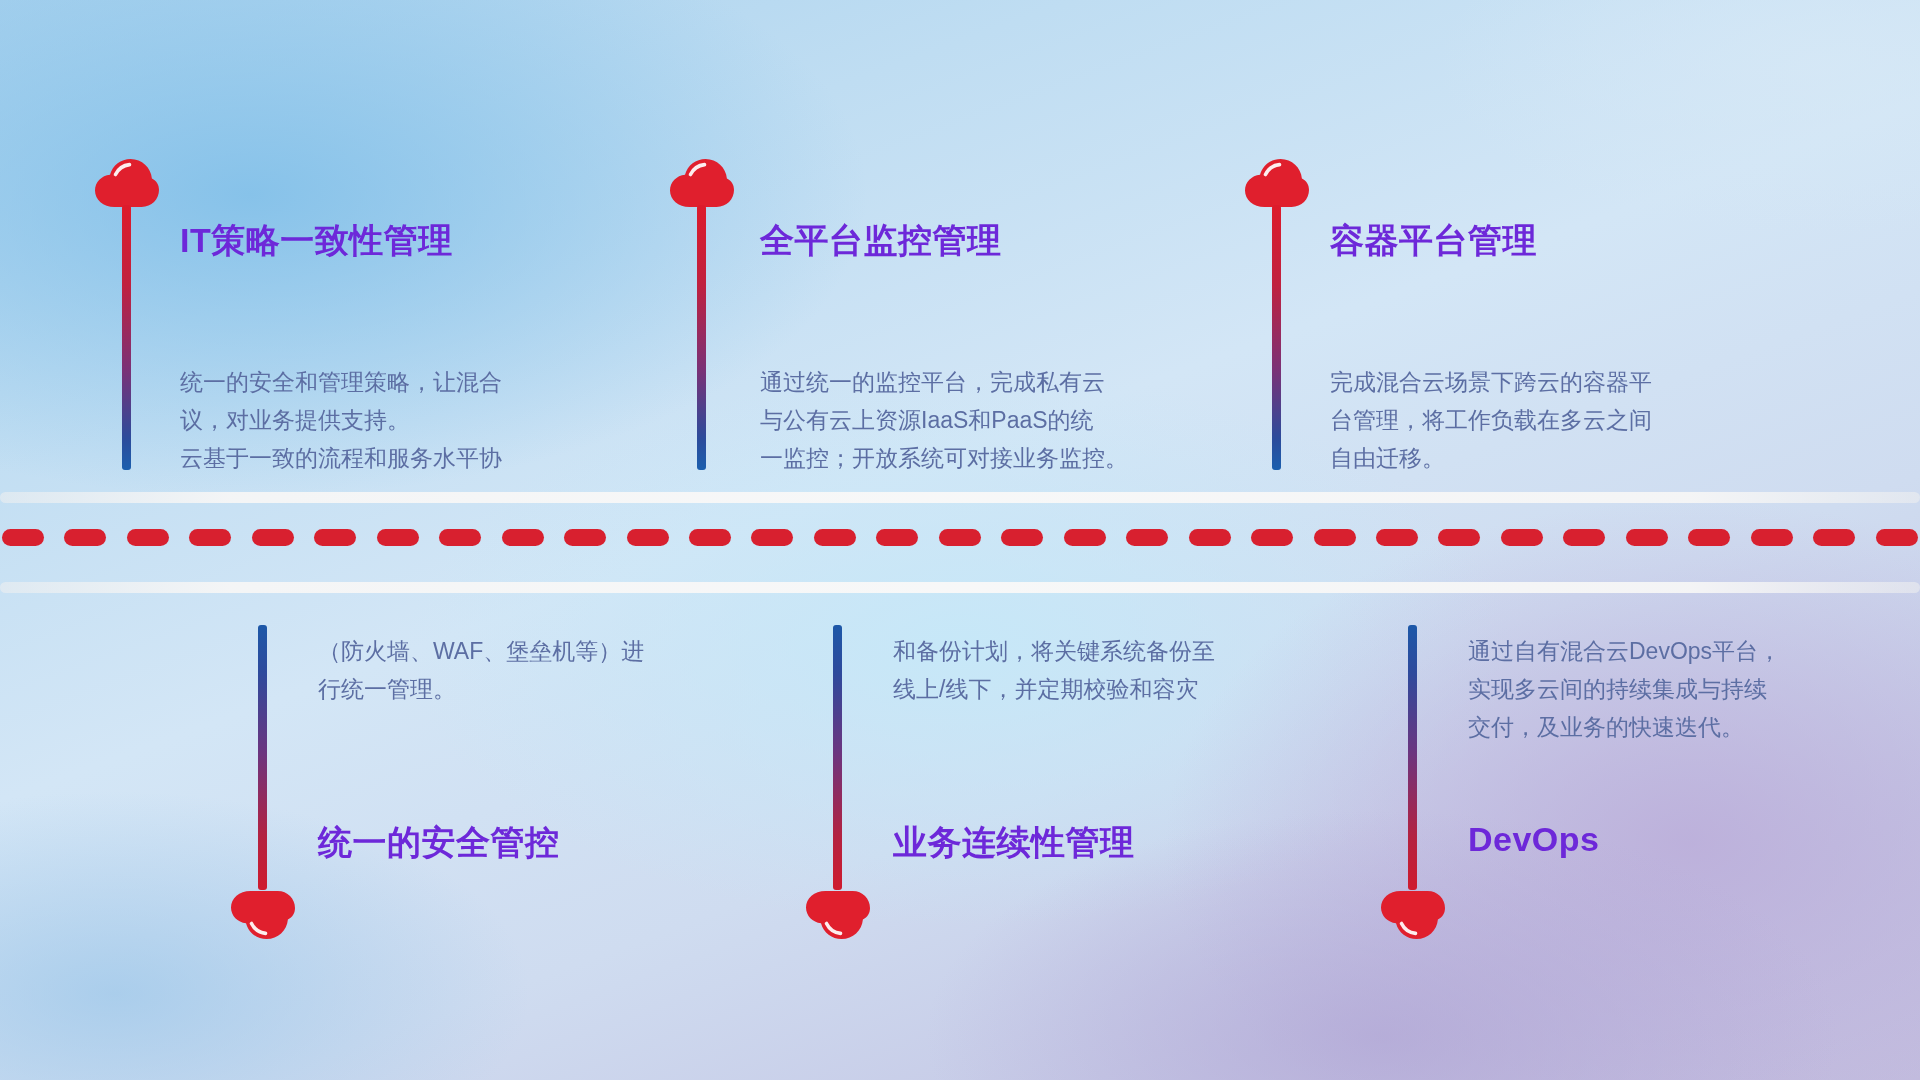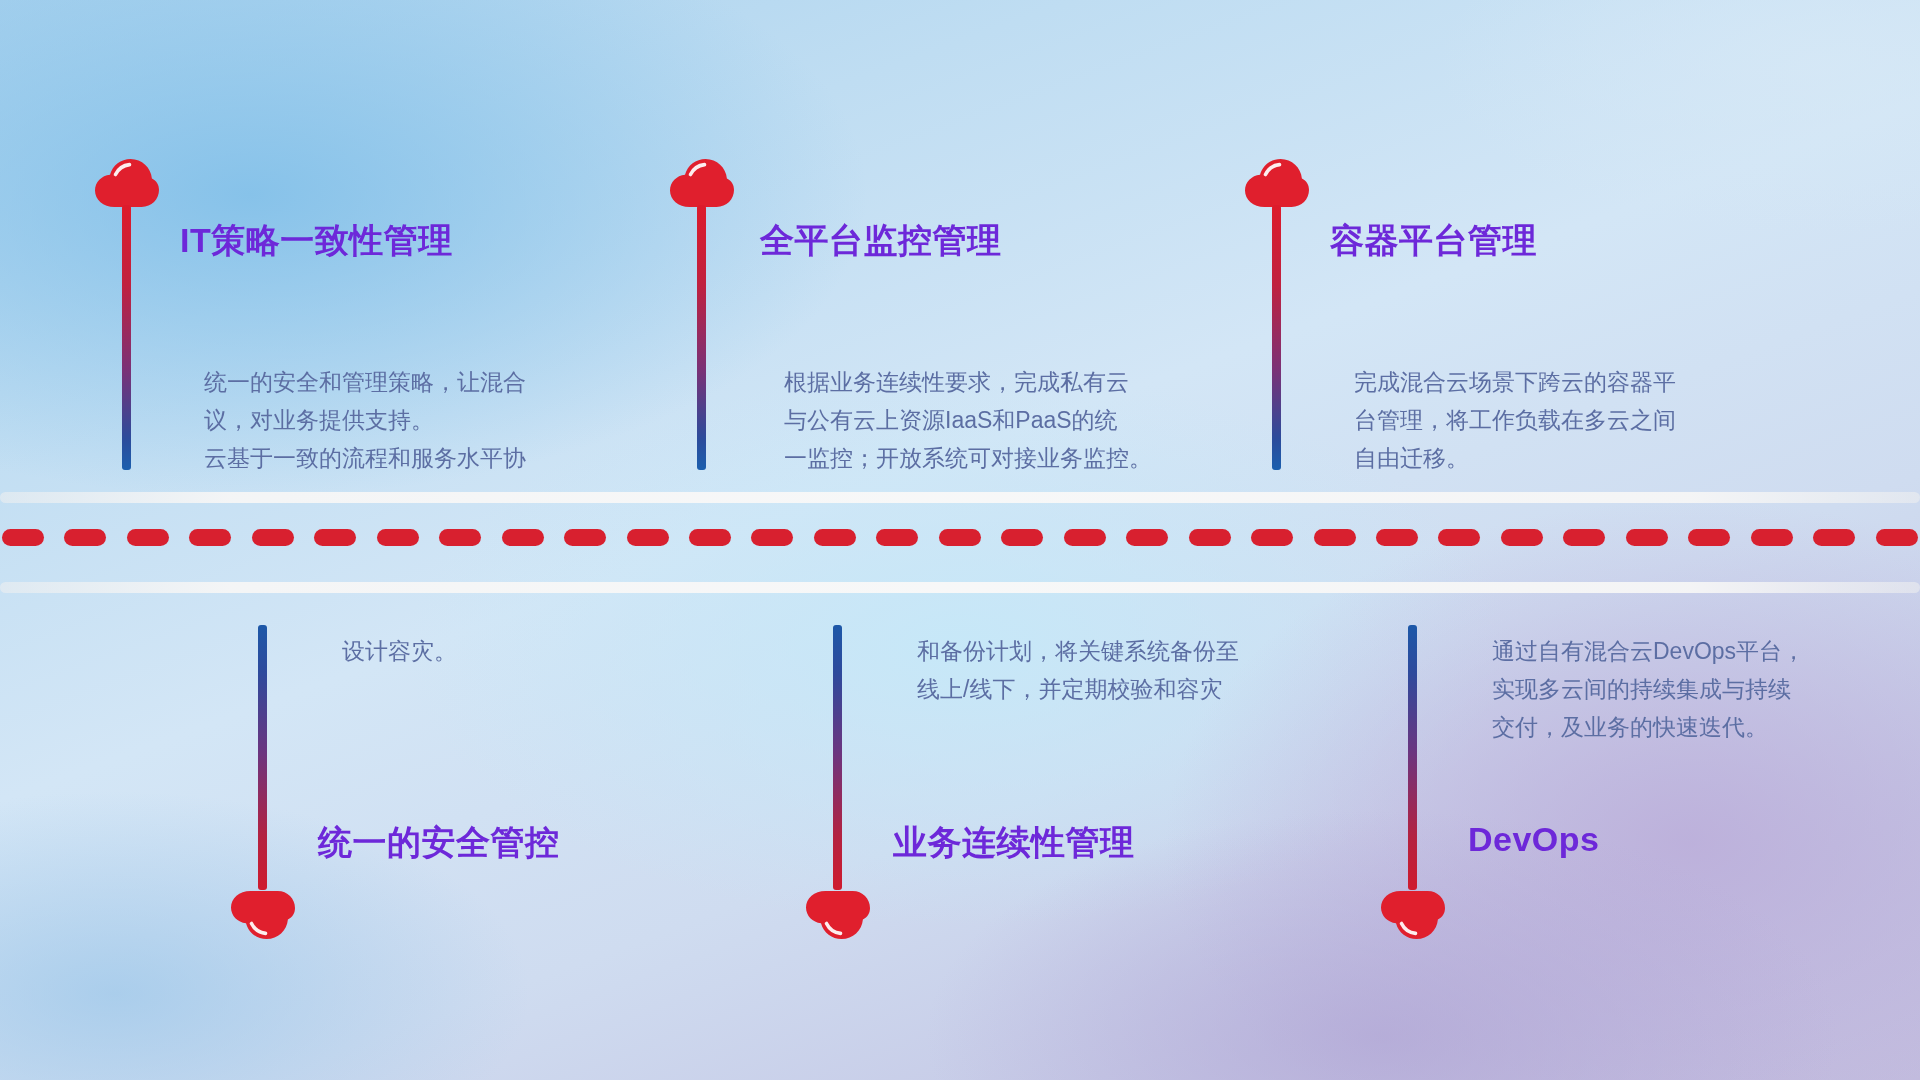--- a/index.html
+++ b/index.html
@@ -32,21 +32,21 @@
 
   
   .marker{position:absolute;z-index:5;}
   .cloud{position:absolute;width:66px;height:50px;}
   .pin-line{position:absolute;width:9px;border-radius:3px;}
   .pin-top{background:linear-gradient(180deg,#dd1b2b 0%,#c0213f 30%,#7b3176 62%,#2c4b9b 88%,#1b5fae 100%);}
   .pin-bot{background:linear-gradient(180deg,#1d58a8 0%,#2e4a9c 18%,#6b3580 48%,#b42240 80%,#cf1b2e 100%);}
 
   .title{position:absolute;color:#6d28d9;font-size:34px;font-weight:700;white-space:nowrap;letter-spacing:.5px;}
   .desc{position:absolute;color:#5c6ea3;font-size:23px;line-height:38px;width:auto;font-weight:400;}
-  .desc span{display:block;white-space:nowrap;margin-left:24px;}
+  .desc span{display:block;white-space:nowrap;}
 </style>
 </head>
 <body>
 
 <div id="bg">
   <div class="bg-layer l1"></div>
   <div class="bg-layer l2"></div>
   <div class="bg-layer l3"></div>
   <div class="bg-layer l4"></div>
   <div class="bg-layer l5"></div>
@@ -73,21 +73,21 @@
     <div class="marker" style="left: 0px; top: 0px;">
       <div class="cloud" style="left: 669px; top: 158px;">
         <svg viewBox="0 0 66 50" width="66" height="50" style="display:block;">
           <path fill="#e01f2d" d="M20.5 49C9.2 49 1 41.6 1 32.5 1 24.2 7.6 17.6 16 16.8 18.6 7.3 26.9 1 36.6 1 47.9 1 57 9.6 57.9 20.6 62.6 22.8 65 27 65 32.1 65 41.3 57.6 49 47.6 49Z"></path>
           <path fill="none" stroke="#ffffff" stroke-width="3.6" stroke-linecap="round" opacity="0.92" d="M21.5 16.5C24.5 10.5 29.5 7.2 35.5 6.6"></path>
         </svg>
       </div>
       <div class="pin-line pin-top" style="left: 697px; top: 205px; height: 265px;"></div>
       <div class="title" style="left: 760px; top: 218px;">全平台监控管理</div>
       <div class="desc" style="left: 760px; top: 363px;">
-        <span>根据业务连续性要求，完成私有云</span>
+        <span>通过统一的监控平台，完成私有云</span>
         <span>与公有云上资源IaaS和PaaS的统</span>
         <span>一监控；开放系统可对接业务监控。</span>
       </div>
     </div>
     <div class="marker" style="left: 0px; top: 0px;">
       <div class="cloud" style="left: 1244px; top: 158px;">
         <svg viewBox="0 0 66 50" width="66" height="50" style="display:block;">
           <path fill="#e01f2d" d="M20.5 49C9.2 49 1 41.6 1 32.5 1 24.2 7.6 17.6 16 16.8 18.6 7.3 26.9 1 36.6 1 47.9 1 57 9.6 57.9 20.6 62.6 22.8 65 27 65 32.1 65 41.3 57.6 49 47.6 49Z"></path>
           <path fill="none" stroke="#ffffff" stroke-width="3.6" stroke-linecap="round" opacity="0.92" d="M21.5 16.5C24.5 10.5 29.5 7.2 35.5 6.6"></path>
         </svg>
@@ -144,21 +144,22 @@
     <div class="marker" style="left: 0px; top: 0px;">
       <div class="cloud" style="left: 230px; top: 890px;">
         <svg viewBox="0 0 66 50" width="66" height="50" style="display:block;transform:scaleY(-1);">
           <path fill="#e01f2d" d="M20.5 49C9.2 49 1 41.6 1 32.5 1 24.2 7.6 17.6 16 16.8 18.6 7.3 26.9 1 36.6 1 47.9 1 57 9.6 57.9 20.6 62.6 22.8 65 27 65 32.1 65 41.3 57.6 49 47.6 49Z"></path>
           <path fill="none" stroke="#ffffff" stroke-width="3.6" stroke-linecap="round" opacity="0.92" d="M21.5 16.5C24.5 10.5 29.5 7.2 35.5 6.6"></path>
         </svg>
       </div>
       <div class="pin-line pin-bot" style="left: 258px; top: 625px; height: 265px;"></div>
       <div class="title" style="left: 318px; top: 820px;">统一的安全管控</div>
       <div class="desc" style="left: 318px; top: 632px;">
-        <span>设计容灾。</span>
+        <span>（防火墙、WAF、堡垒机等）进</span>
+        <span>行统一管理。</span>
       </div>
     </div>
     <div class="marker" style="left: 0px; top: 0px;">
       <div class="cloud" style="left: 805px; top: 890px;">
         <svg viewBox="0 0 66 50" width="66" height="50" style="display:block;transform:scaleY(-1);">
           <path fill="#e01f2d" d="M20.5 49C9.2 49 1 41.6 1 32.5 1 24.2 7.6 17.6 16 16.8 18.6 7.3 26.9 1 36.6 1 47.9 1 57 9.6 57.9 20.6 62.6 22.8 65 27 65 32.1 65 41.3 57.6 49 47.6 49Z"></path>
           <path fill="none" stroke="#ffffff" stroke-width="3.6" stroke-linecap="round" opacity="0.92" d="M21.5 16.5C24.5 10.5 29.5 7.2 35.5 6.6"></path>
         </svg>
       </div>
       <div class="pin-line pin-bot" style="left: 833px; top: 625px; height: 265px;"></div>

